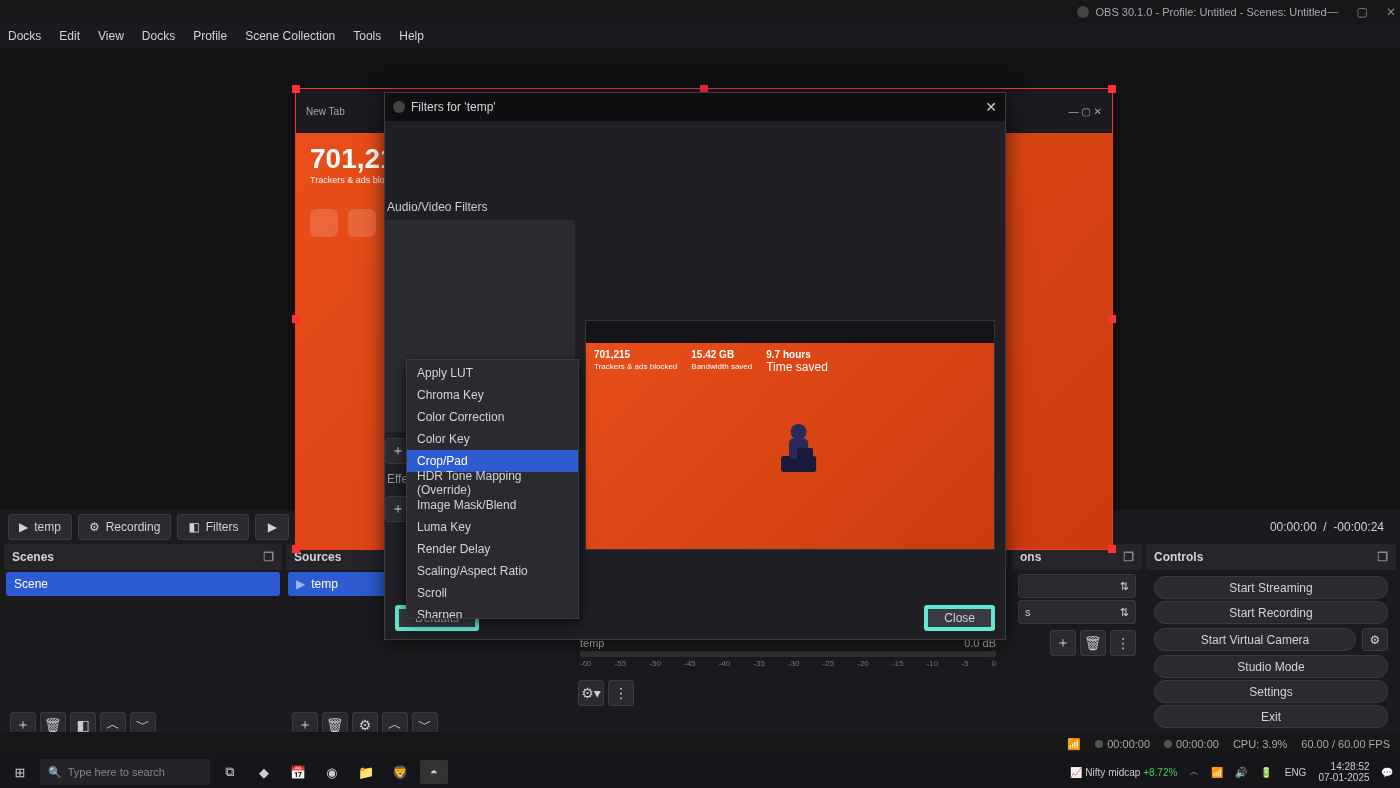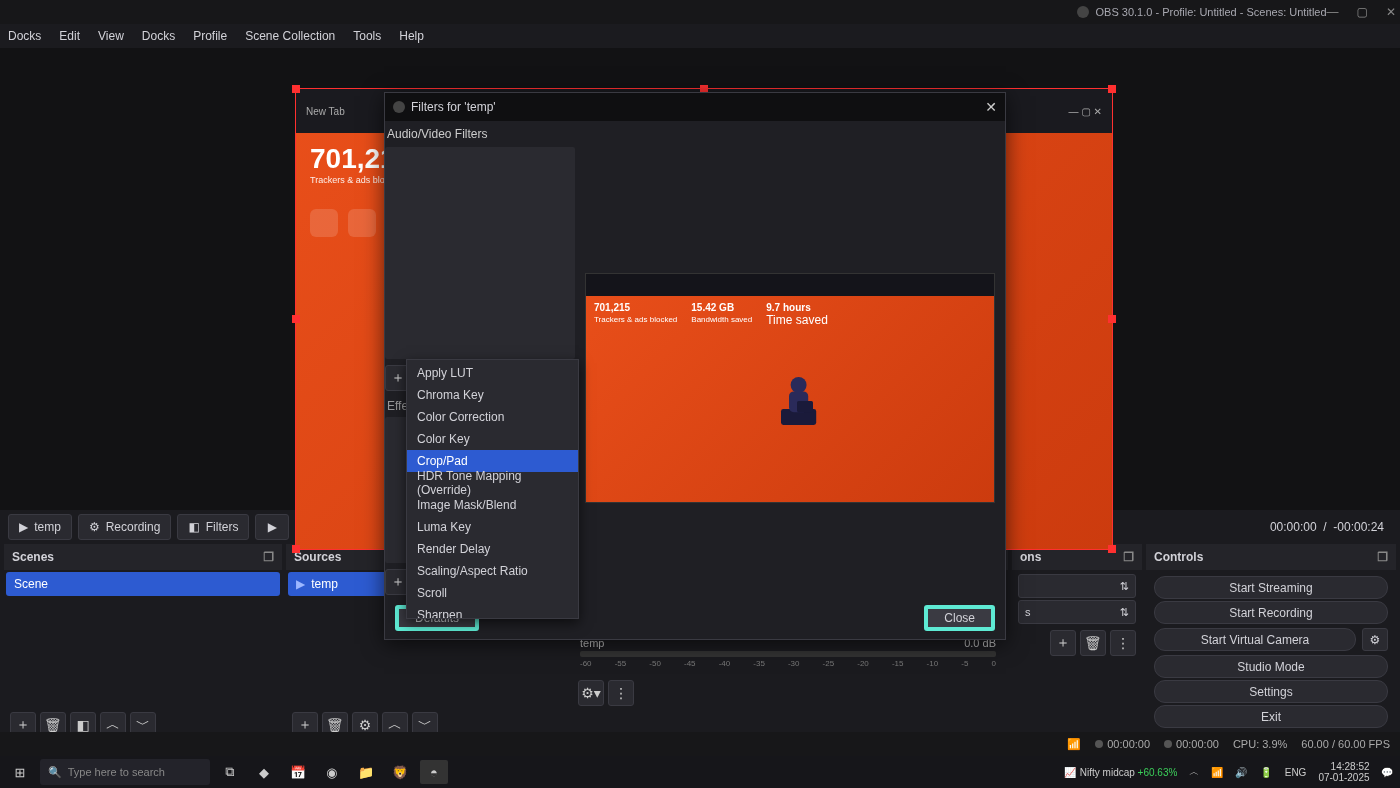--- a/index.html
+++ b/index.html
@@ -63,21 +63,21 @@
 .tb-icon.active { background: #333; }
 .tb-search { width: 170px; height: 26px; background: #23232a; border-radius: 3px; display: flex; align-items: center; padding: 0 8px; color: #888; gap: 6px; font-size: 11px; }
 .tb-right { display: flex; align-items: center; gap: 12px; font-size: 10px; color: #ccc; }
 .clock { text-align: right; line-height: 1.1; }
 
 
 .filters-dialog { position: absolute; left: 384px; top: 92px; width: 622px; height: 548px; background: #1f1f24; border: 1px solid #3a3a42; box-shadow: 0 4px 20px rgba(0,0,0,.6); z-index: 20; display: flex; flex-direction: column; }
 .fd-title { height: 28px; background: #0f0f11; display: flex; align-items: center; justify-content: space-between; padding: 0 8px; font-size: 12px; }
 .fd-title .l { display: flex; align-items: center; gap: 6px; }
 .fd-close { cursor: pointer; color: #ccc; font-size: 14px; }
-.fd-body { flex: 1; display: flex; }
+.fd-body { flex: 1; display: flex; align-items: center; }
 .fd-left { width: 190px; display: flex; flex-direction: column; }
 .fd-section-label { padding: 6px 2px; font-size: 12px; color: #ccc; }
 .fd-list { background: #2a2a30; height: 212px; margin: 0; border-radius: 2px; }
 .fd-list2 { background: #2a2a30; flex: 1; margin: 0; border-radius: 2px; }
 .fd-effects-label { padding: 6px 2px 4px; font-size: 12px; color: #ccc; }
 .fd-left-footer { display: flex; gap: 4px; padding: 6px 0 2px; }
 .fd-right { flex: 1; display: flex; flex-direction: column; padding: 0 10px; }
 .fd-preview { margin-top: 152px; height: 230px; background: linear-gradient(135deg,#e94f1a,#cc3b0e); border: 1px solid #333; position: relative; }
 .fd-preview .mini-top { height: 22px; background: #14141a; color: #fff; font-size: 9px; display: flex; align-items: center; padding: 0 6px; }
 .fd-preview .mini-stats { padding: 6px 8px; color: #fff; display: flex; gap: 14px; }
@@ -338,21 +338,21 @@
     </div>
     <div class="tb-icon">⧉</div>
     <div class="tb-icon">◆</div>
     <div class="tb-icon">📅</div>
     <div class="tb-icon">◉</div>
     <div class="tb-icon">📁</div>
     <div class="tb-icon">🦁</div>
     <div class="tb-icon active">◓</div>
   </div>
   <div class="tb-right">
-    <span>📈 <span>Nifty midcap</span> <span class="green-pct">+60.63%</span></span>
+    <span>📈 <span>Nifty midcap</span> <span class="green-pct">+8.72%</span></span>
     <span>︿</span>
     <span>📶</span>
     <span>🔊</span>
     <span>🔋</span>
     <span>ENG</span>
     <div class="clock">
       <div>14:28:52</div>
       <div>07-01-2025</div>
     </div>
     <span>💬</span>

